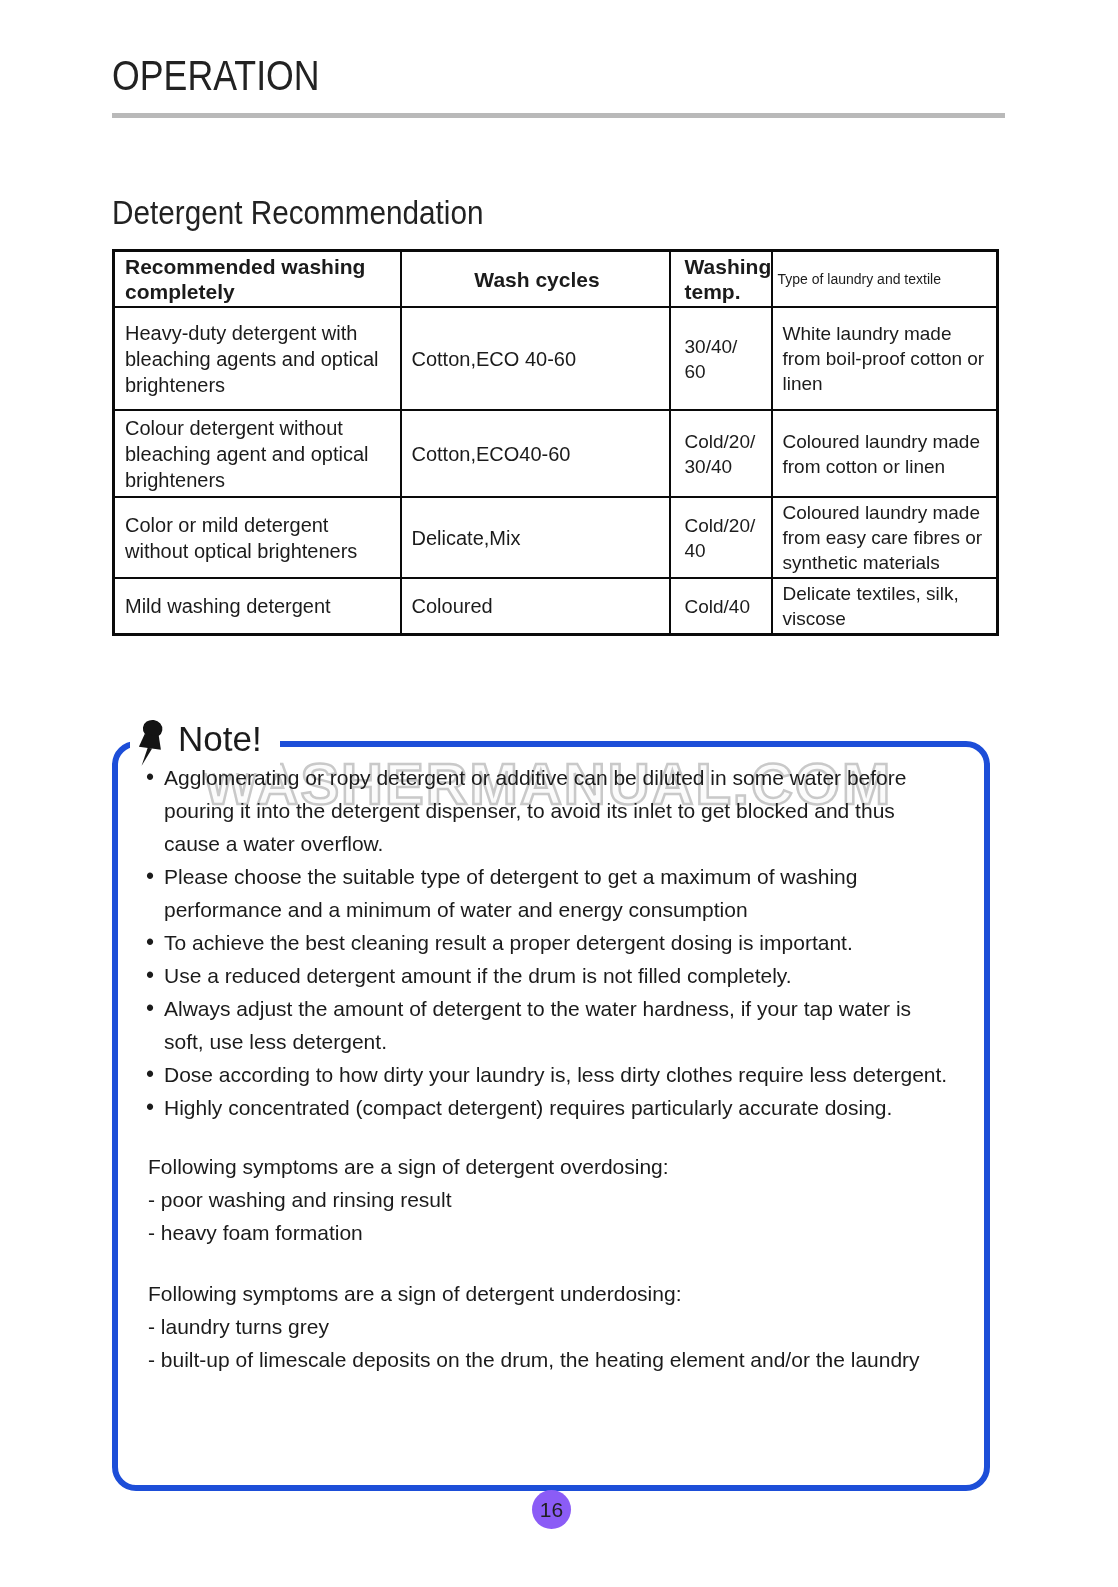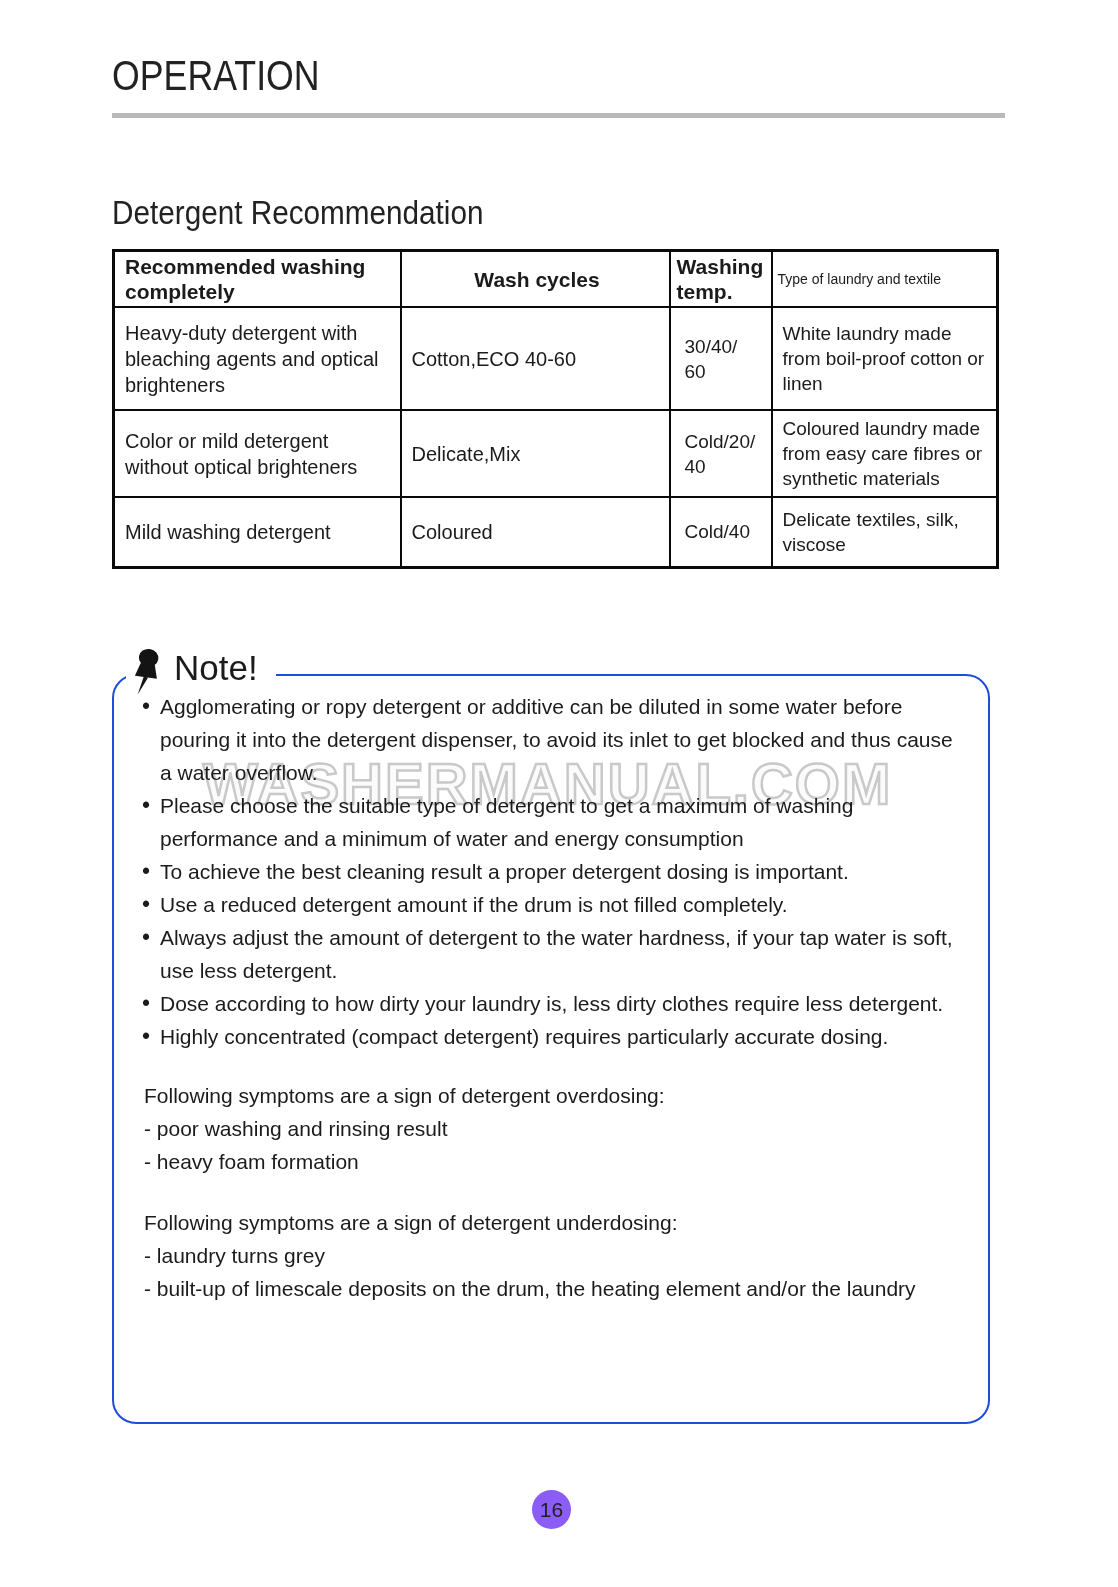--- a/index.html
+++ b/index.html
@@ -56,32 +56,32 @@
     line-height: 26px;
     padding: 2px 6px 2px 10px;
   }
   .det-table thead tr { height: 52px; }
   .det-table tbody tr:nth-child(1) { height: 103px; }
   .det-table tbody tr:nth-child(2) { height: 87px; }
   .det-table tbody tr:nth-child(3) { height: 70px; }
   .det-table tbody tr:nth-child(4) { height: 46px; }
   .det-table th { font-size: 21px; line-height: 25px; text-align: left; font-weight: bold; }
   .det-table th.th-cycles { text-align: center; }
-  .det-table th.th-temp { white-space: pre-line; padding-left: 6px; }
+  .det-table th.th-temp { white-space: pre-line; padding-left: 14px; }
   .det-table th.th-type { font-weight: normal; font-size: 14px; white-space: nowrap; padding-left: 5px; padding-right: 2px; }
   .det-table td.td-temp { white-space: pre-line; font-size: 19px; line-height: 25px; padding-left: 14px; }
   .det-table td.td-type { font-size: 19px; line-height: 25px; padding-left: 10px; padding-right: 2px; margin-left: 48px; }
 
   
   .note-box {
     position: relative;
     margin: 105px 0 0 112px;
     width: 878px;
     height: 750px;
-    border: 2px solid #1d4ed8;
+    border: 6px solid #1d4ed8;
     border-radius: 24px;
     padding: 14px 28px 0 28px;
   }
   .note-label {
     position: absolute;
     top: -30px; left: 12px;
     background: #ffffff;
     padding: 0 18px 0 6px;
     display: flex;
     align-items: flex-start;
@@ -170,20 +170,27 @@
       <th class="th-type">Type of laundry and textile</th>
     </tr>
   </thead>
   <tbody>
     <tr>
       <td>Heavy-duty detergent with bleaching agents and optical brighteners</td>
       <td>Cotton,ECO 40-60</td>
       <td class="td-temp">30/40/
 60</td>
       <td class="td-type">White laundry made from boil-proof cotton or linen</td>
+    </tr>
+    <tr>
+      <td>Colour detergent without bleaching agent and optical brighteners</td>
+      <td>Cotton,ECO40-60</td>
+      <td class="td-temp">Cold/20/
+30/40</td>
+      <td class="td-type">Coloured laundry made from cotton or linen</td>
     </tr>
     <tr>
       <td>Color or mild detergent without optical brighteners</td>
       <td>Delicate,Mix</td>
       <td class="td-temp">Cold/20/
 40</td>
       <td class="td-type">Coloured laundry made from easy care fibres or synthetic materials</td>
     </tr>
     <tr>
       <td>Mild washing detergent</td>

